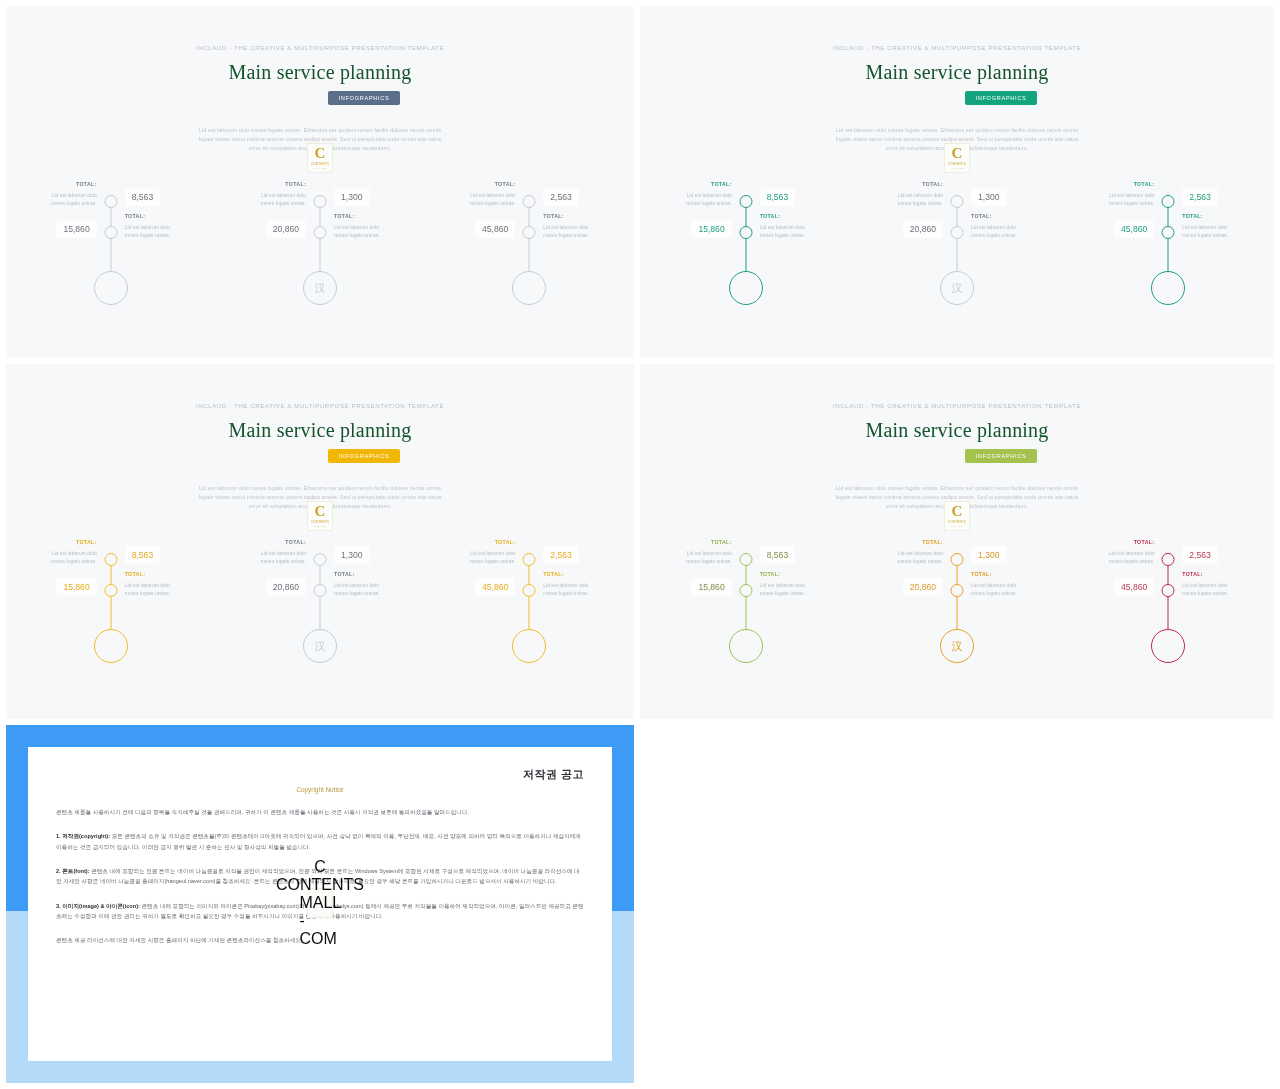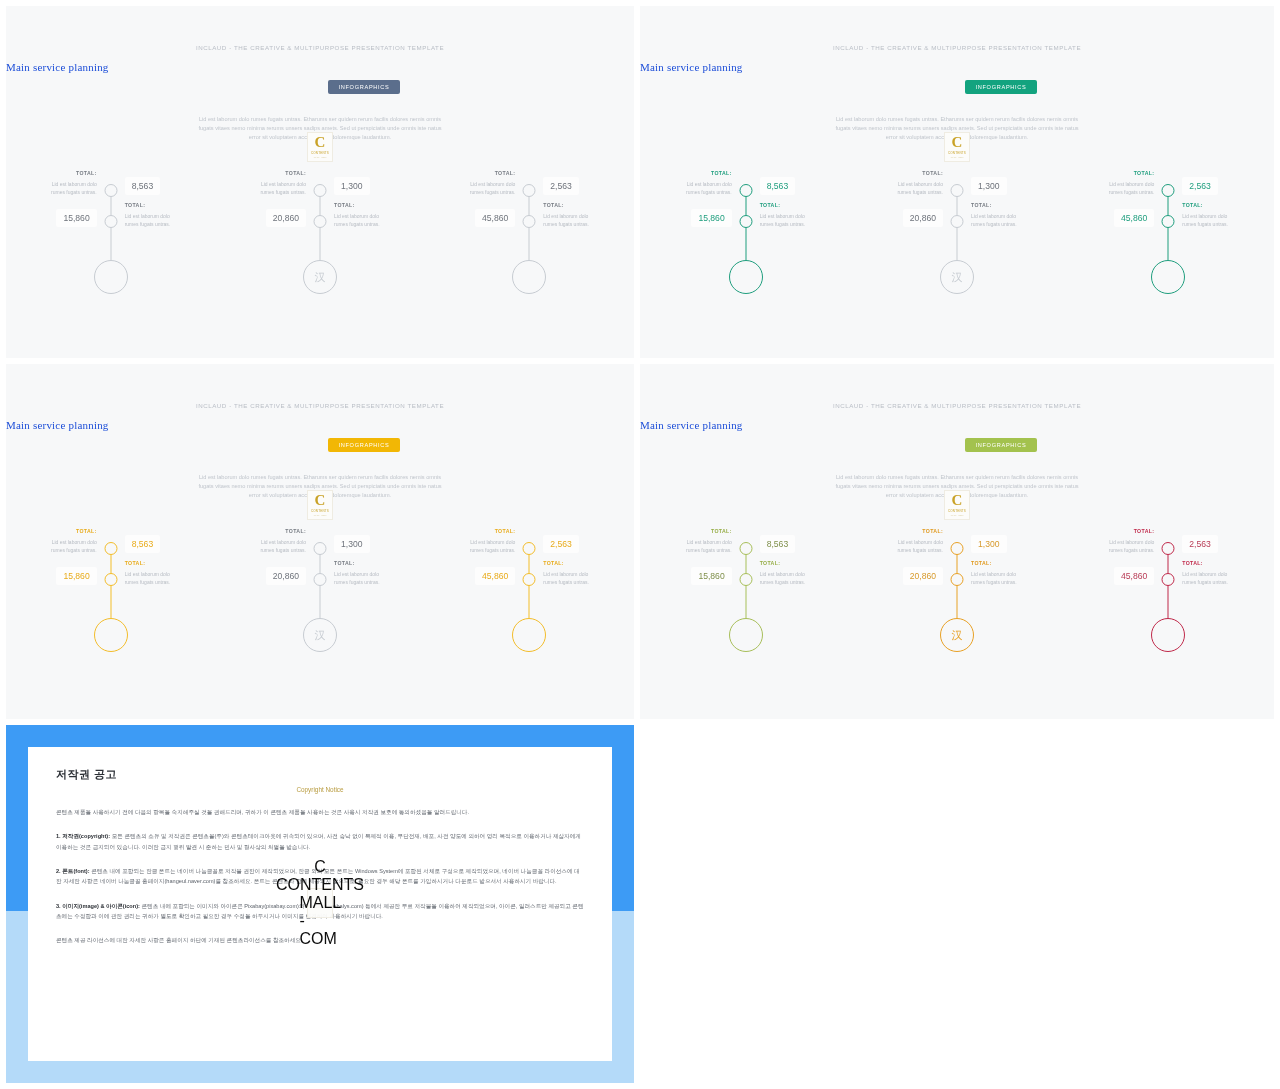--- a/index.html
+++ b/index.html
@@ -30,23 +30,24 @@
   .slide.p4{margin:3px 6px 3px 3px;}
 
   .kicker{
     text-align:center;
     font-size:6.2px;
     letter-spacing:.55px;
     color:#b9bec6;
     margin-top:38px;
   }
   .title{
+    text-align:center;
     font-family:"Liberation Serif",serif;
-    font-size:11px;
-    color:#1d4ed8;
+    font-size:20px;
+    color:#14532d;
     margin-top:10px;
     letter-spacing:.2px;
   }
   .badge-wrap{
     display:flex;justify-content:center;
     margin-top:7px;
   }
   .badge{
     font-size:5.6px;
     letter-spacing:.7px;
@@ -168,21 +169,21 @@
     padding:22px;
     box-sizing:border-box;
   }
   .doc{
     background:#ffffff;
     width:100%;height:100%;
     box-sizing:border-box;
     padding:20px 28px;
   }
   .doc-h1{
-    text-align:left;font-size:11px;font-weight:bold;
+    text-align:right;font-size:11px;font-weight:bold;
     color:#2b2f35;letter-spacing:.5px;
   }
   .doc-h2{
     text-align:center;font-size:6.4px;color:#b89b3f;margin-top:4px;
   }
   .doc-p{
     font-size:5.6px;line-height:1.85;color:#5d636b;margin-top:14px;
   }
   .doc-p b{color:#2b2f35;}
   .doc-logo{

